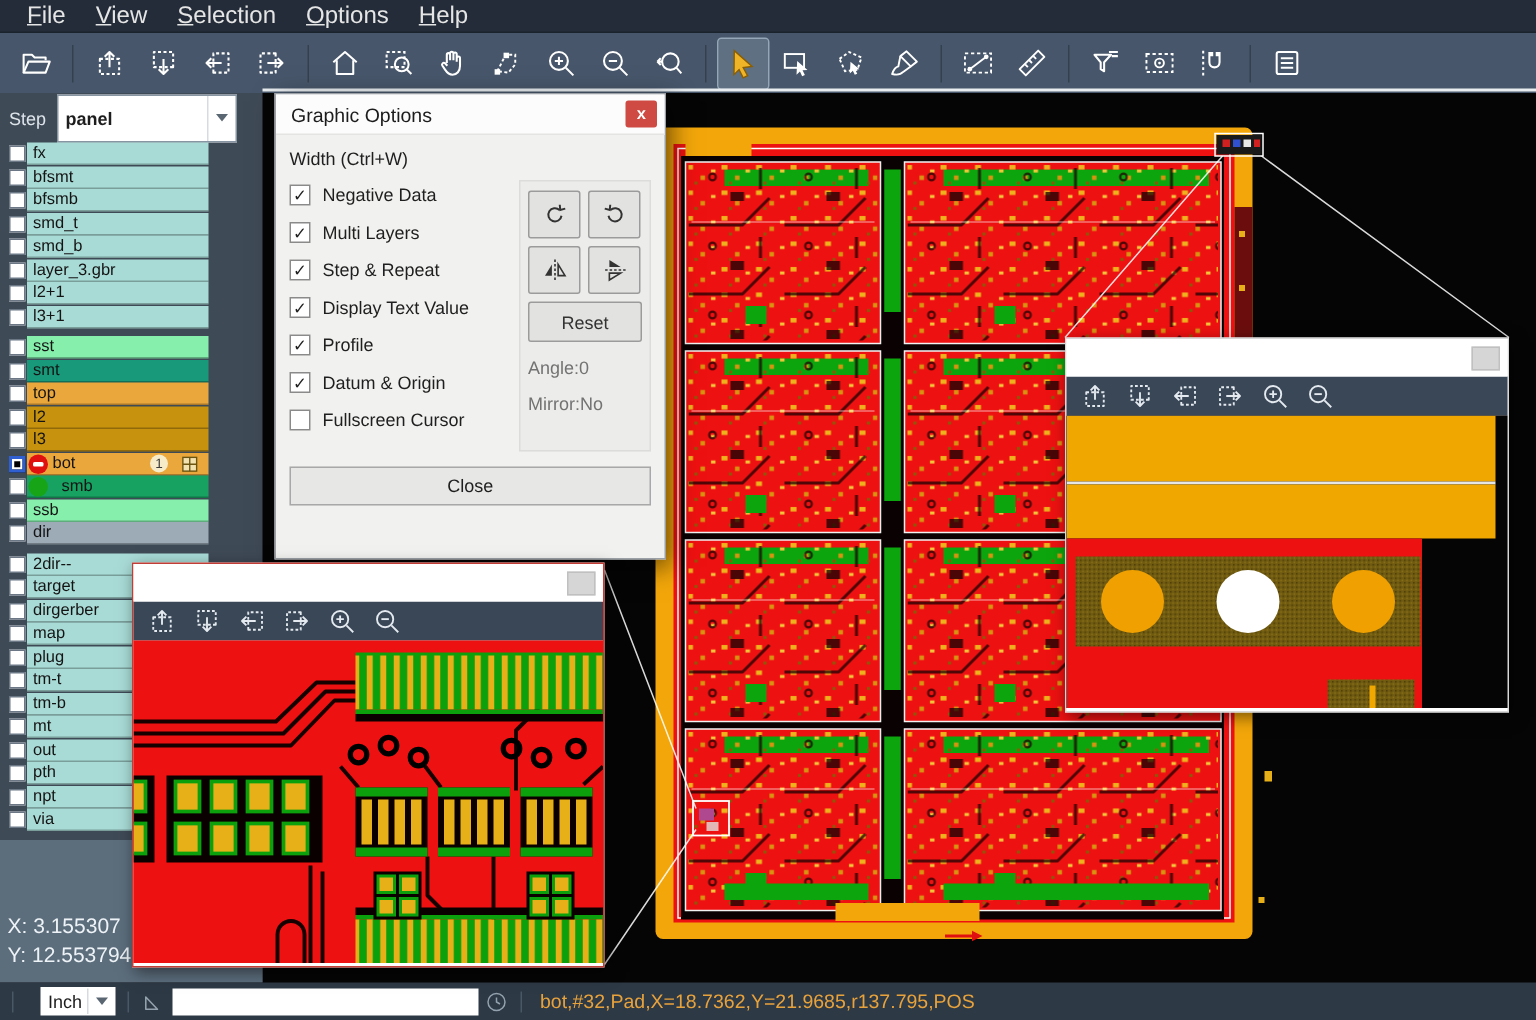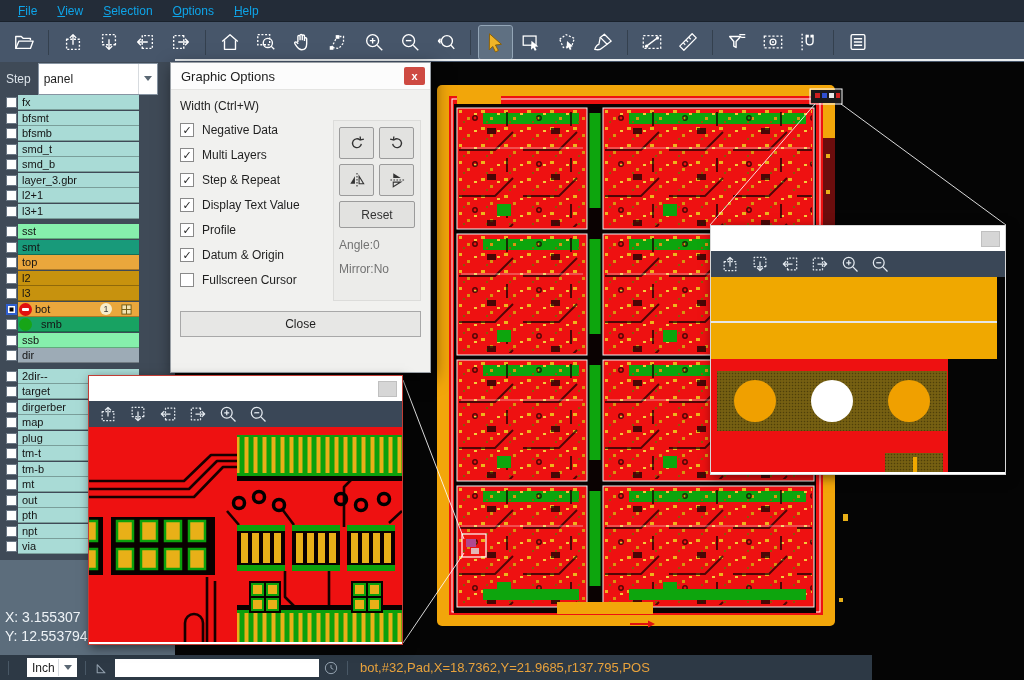--- a/index.html
+++ b/index.html
@@ -1,38 +1,38 @@
 <!DOCTYPE html>
 <html><head>
 <meta charset="utf-8">
 <style>
   html,body{margin:0;padding:0;background:#111;}
   .app{position:relative;width:1024px;height:680px;background:#050505;overflow:hidden;
        font-family:"Liberation Sans","DejaVu Sans",sans-serif;}
   
   .menubar{position:absolute;left:0;top:0;width:1024px;height:22px;background:#232c38;
            border-bottom:1px solid #1a222c;display:flex;align-items:center;padding-left:8px;box-sizing:border-box;z-index:3;}
-  .mb-item{display:inline-block;color:#0ea5e9;font-size:12px;padding:2px 10px;cursor:default;}
+  .mb-item{display:inline-block;color:#e5e5e5;font-size:16px;padding:2px 10px;cursor:default;}
   .mb-item::first-letter{text-decoration:underline;}
   
   .toolbar{position:absolute;left:0;top:22px;width:1024px;height:40px;background:#47566a;
            display:flex;align-items:center;padding-left:6px;box-sizing:border-box;z-index:3;}
   .tbtn{width:33px;height:33px;display:flex;align-items:center;justify-content:center;margin:0 1.5px;
         border-radius:2px;color:#fff;}
   .tbtn.active{background:#5f7082;outline:1px solid #94a6b7;}
   .tsep{width:1px;height:25px;background:#34404e;margin:0 6px;}
   .ic{width:22px;height:22px;display:block;}
   .ic20{width:20px;height:20px;display:block;}
   .topline{position:absolute;left:175px;top:59px;width:849px;height:2px;background:#e9edf0;z-index:4;}
   
   .sidebar{position:absolute;left:0;top:62px;width:175px;height:593px;background:#3f4a57;z-index:2;}
   .steprow{height:33px;display:flex;align-items:center;gap:7px;padding-left:6px;}
   .step-label{color:#dde4ea;font-size:12px;}
   .step-select{width:120px;height:32px;background:#fff;border:1px solid #8794a2;display:flex;align-items:center;
-               font-size:12px;color:#1d1d1d;box-sizing:border-box;}
+               font-size:12px;color:#1d1d1d;box-sizing:border-box;font-weight:bold;}
   .step-select .sv{flex:1;padding-left:5px;}
   .chevbox{width:18px;height:100%;display:flex;align-items:center;justify-content:center;border-left:1px solid #d7dbdf;}
   .chev{width:0;height:0;border-left:4px solid transparent;border-right:4px solid transparent;border-top:5px solid #5a6773;}
   .lr{height:15.5px;position:relative;}
   .cb{position:absolute;left:6px;top:2px;width:11px;height:11px;background:#fff;border:1px solid #69County?:}
   .cb{position:absolute;left:6px;top:2px;width:11px;height:11px;background:#fff;border:1px solid #6b7784;box-sizing:border-box;}
   .cb.active{border:2px solid #2f5fd0;background:#000;box-shadow:inset 0 0 0 1.5px #fff;}
   .lbl{position:absolute;left:18px;top:0;width:121px;height:15px;font-size:11px;color:#141414;line-height:15px;
        padding-left:4px;box-sizing:border-box;border-bottom:1px solid rgba(0,0,0,.28);white-space:nowrap;overflow:hidden;}
   .lc-teal{background:#a9dbd6;} .lc-white{background:#86efac;} .lc-smt{background:#189a7a;}
@@ -43,21 +43,21 @@
   .ind.red::after{content:"";position:absolute;left:3px;top:5px;width:7px;height:3px;background:#fff;border-radius:1px;}
   .ind.green{background:#17a517;}
   .badge{position:absolute;right:27px;top:1.5px;width:12px;height:12px;border-radius:50%;background:#f7ecc9;
          font-size:9px;color:#3a3a3a;text-align:center;line-height:12px;}
   .gridic{position:absolute;right:7px;top:2px;width:11px;height:11px;}
   .sb-bottom{position:absolute;left:0;top:498px;width:175px;height:95px;background:#5c6d7c;padding-top:48px;box-sizing:border-box;}
   .coord{color:#eef3f7;font-size:14px;line-height:19px;padding-left:5px;}
   
   .canvas{position:absolute;left:175px;top:62px;width:849px;height:593px;z-index:0;}
   
-  .dialog{position:absolute;left:170px;top:62px;width:261px;height:311px;background:#f1f1ef;border:1px solid #9aa0a6;
+  .dialog{position:absolute;left:183px;top:62px;width:261px;height:311px;background:#f1f1ef;border:1px solid #9aa0a6;
           box-shadow:3px 5px 16px rgba(0,0,0,.55);z-index:5;box-sizing:border-box;}
   .dlg-title{height:26px;background:#fcfcfc;border-bottom:1px solid #e4e4e2;display:flex;align-items:center;
              padding-left:10px;font-size:13px;color:#1c1c1c;position:relative;}
   .dlg-close{position:absolute;right:5px;top:4px;width:21px;height:18px;background:#ce4a42;color:#fff;font-size:11px;
              font-weight:bold;display:flex;align-items:center;justify-content:center;border-radius:2px;cursor:default;}
   .dlg-body{padding:6px 9px 0;}
   .dlg-widthlabel{font-size:12px;color:#1f1f1f;margin:3px 0 7px;}
   .rgroup{border:1px solid #dcdcda;background:#f8f8f6;height:32px;display:flex;align-items:center;
           padding:0 10px;justify-content:space-between;margin-bottom:10px;}
   .radio{display:flex;align-items:center;gap:6px;font-size:12px;color:#1f1f1f;}
@@ -80,21 +80,21 @@
   
   .magwin{position:absolute;background:#fff;z-index:6;box-sizing:border-box;box-shadow:2px 3px 10px rgba(0,0,0,.5);}
   #magbl{left:88px;top:375px;width:315px;height:270px;border:1px solid #c23d35;}
   #magtr{left:710px;top:225px;width:296px;height:250px;border:1px solid #d8d8d8;}
   .mtitle{height:25px;background:#fff;position:relative;}
   .mbtn{position:absolute;right:5px;top:5px;width:17px;height:14px;background:#d6d6d6;border:1px solid #c0c0c0;}
   .mtools{height:26px;background:#3a4757;display:flex;align-items:center;gap:10px;padding-left:9px;color:#e4eaf0;}
   .mcontent{position:relative;width:100%;height:calc(100% - 53px);overflow:hidden;background:#ee1111;}
   .mcontent svg{display:block;}
   
-  .statusbar{position:absolute;left:0;top:655px;width:872px;height:25px;background:#2d3945;display:flex;
+  .statusbar{position:absolute;left:0;top:655px;width:1024px;height:25px;background:#2d3945;display:flex;
              align-items:center;z-index:3;}
   .ssep{width:1px;height:14px;background:#49varian;}
   .ssep{width:1px;height:14px;background:#495866;margin:0 8px;}
   .unit{width:50px;height:19px;background:#fff;display:flex;align-items:center;font-size:12px;color:#1d1d1d;
         margin-left:10px;box-sizing:border-box;}
   .unit .uv{flex:1;padding-left:5px;}
   .sinput{width:196px;height:18px;border:none;background:#fff;margin:0 4px;font-size:12px;padding:0 4px;}
   .smsg{color:#e8a23c;font-size:13px;margin-left:4px;white-space:nowrap;}
   .sic{color:#93a1ae;display:flex;align-items:center;}
 </style>

